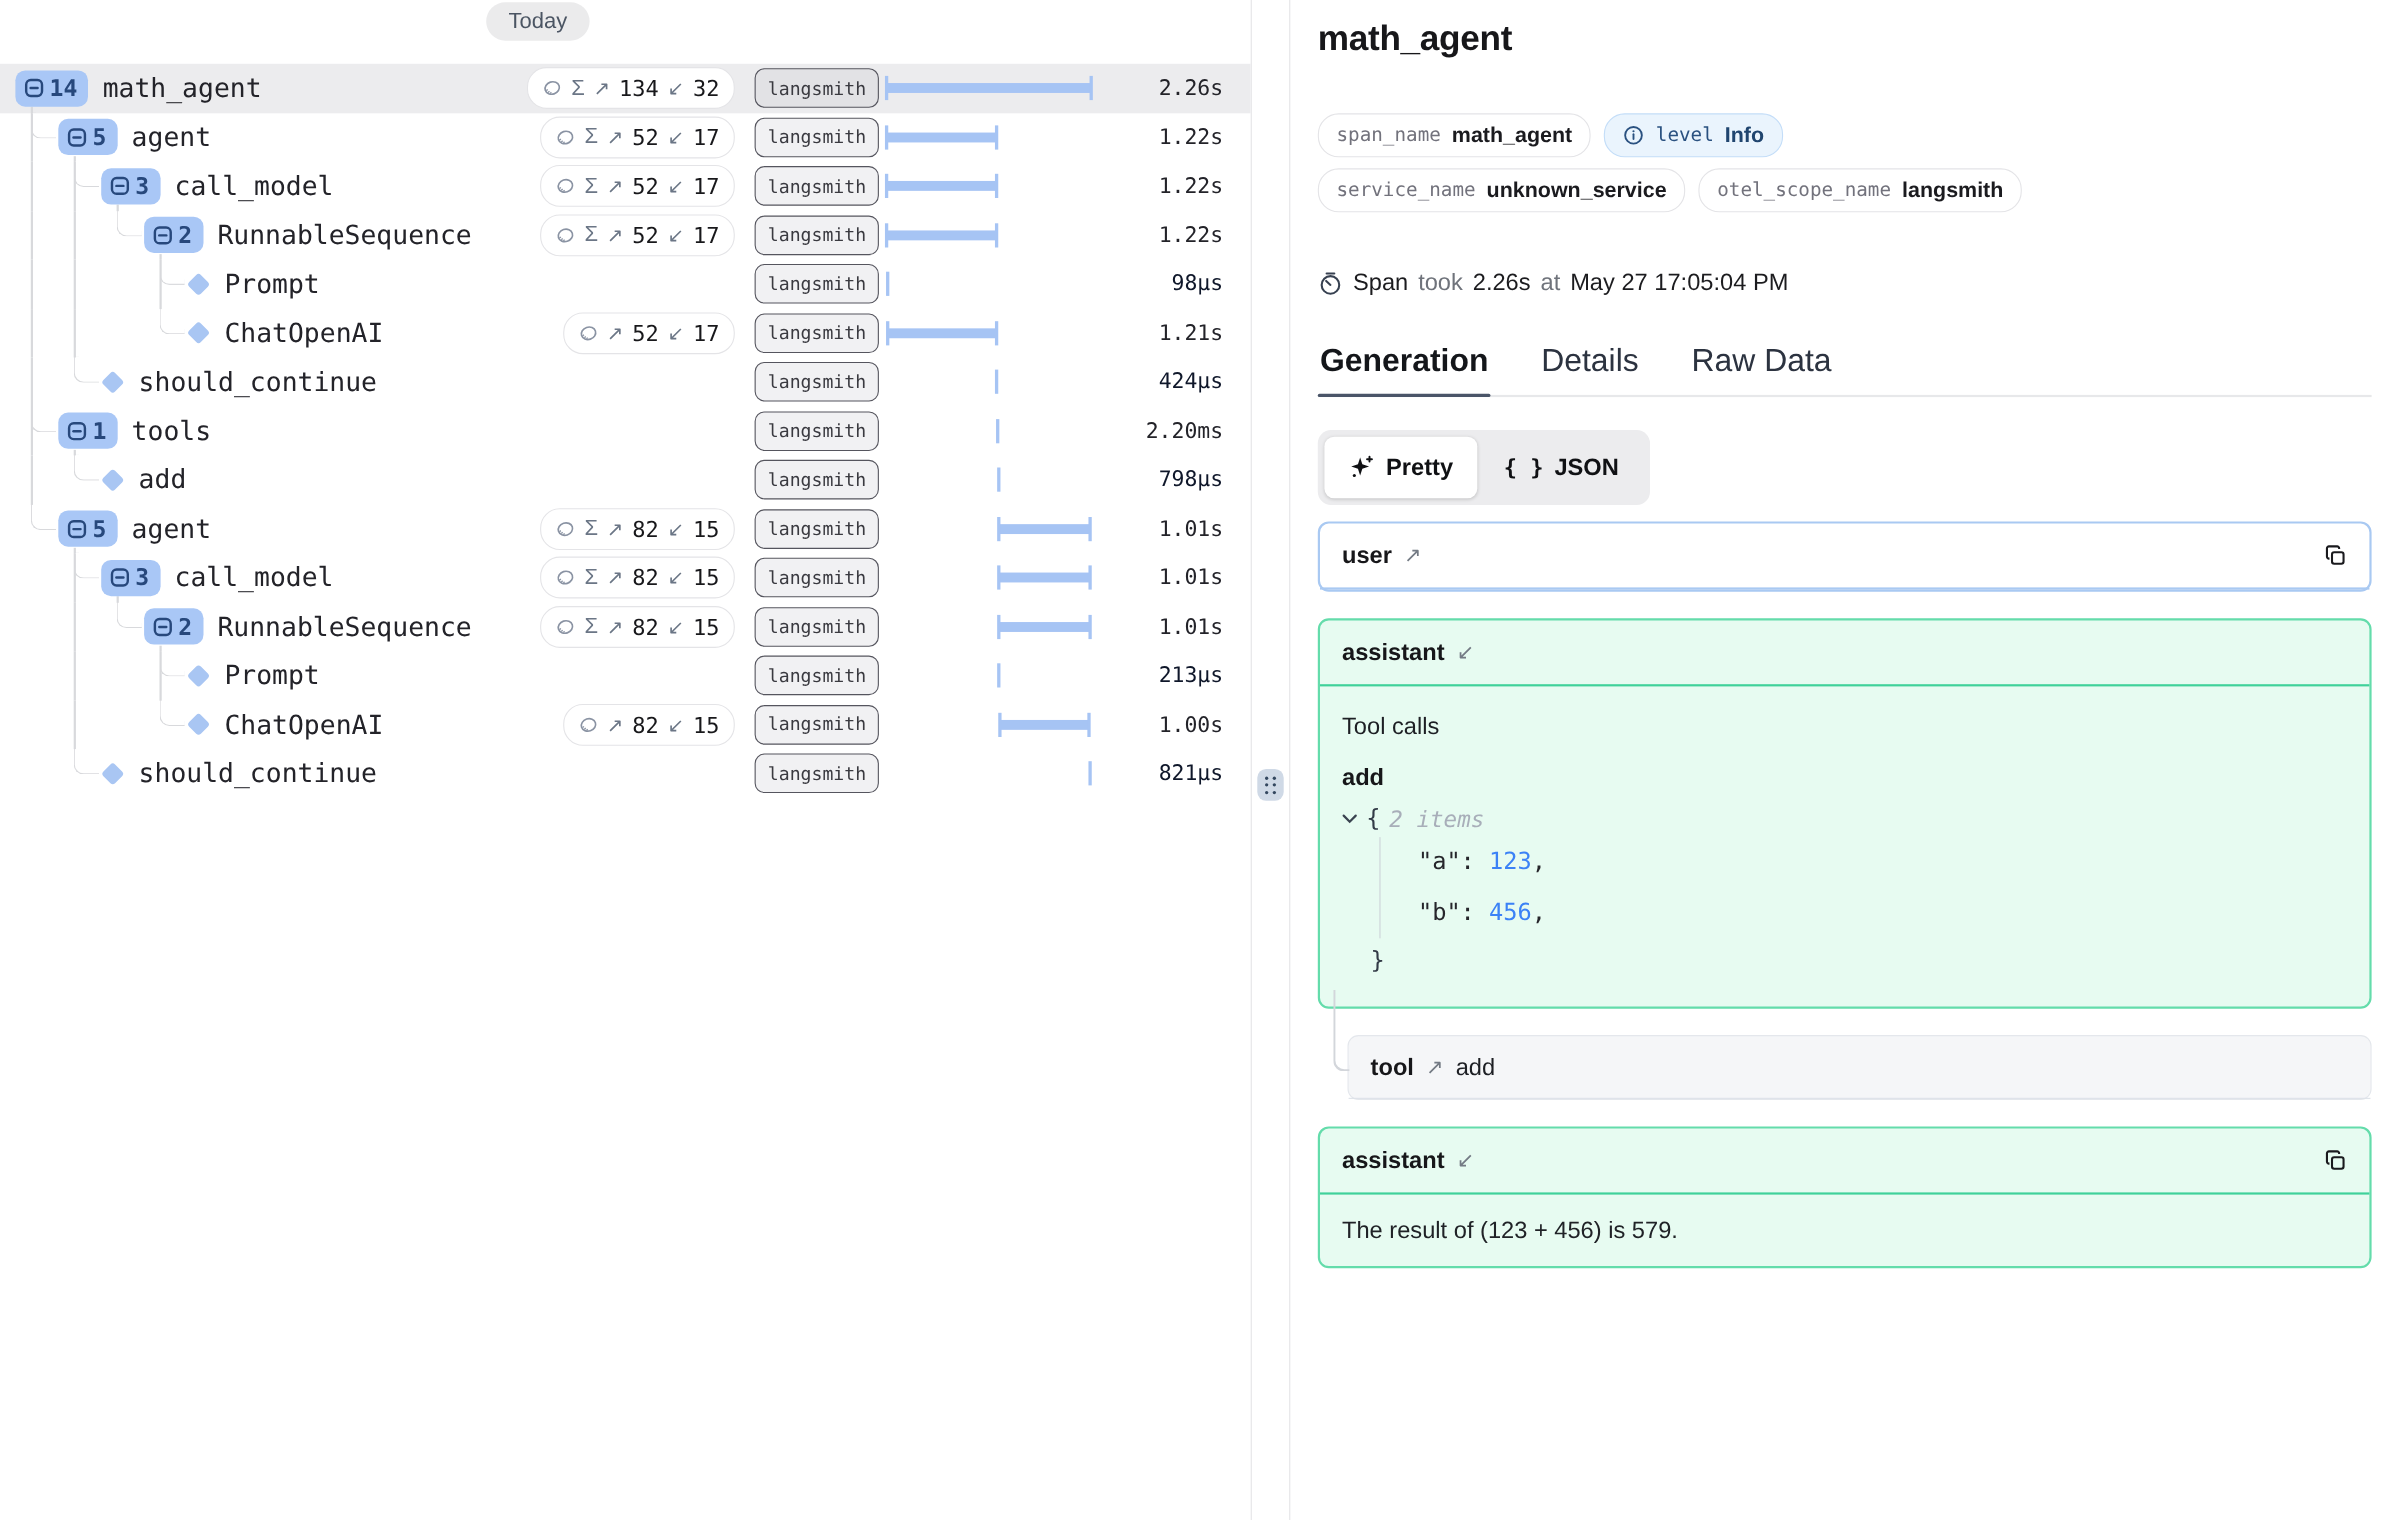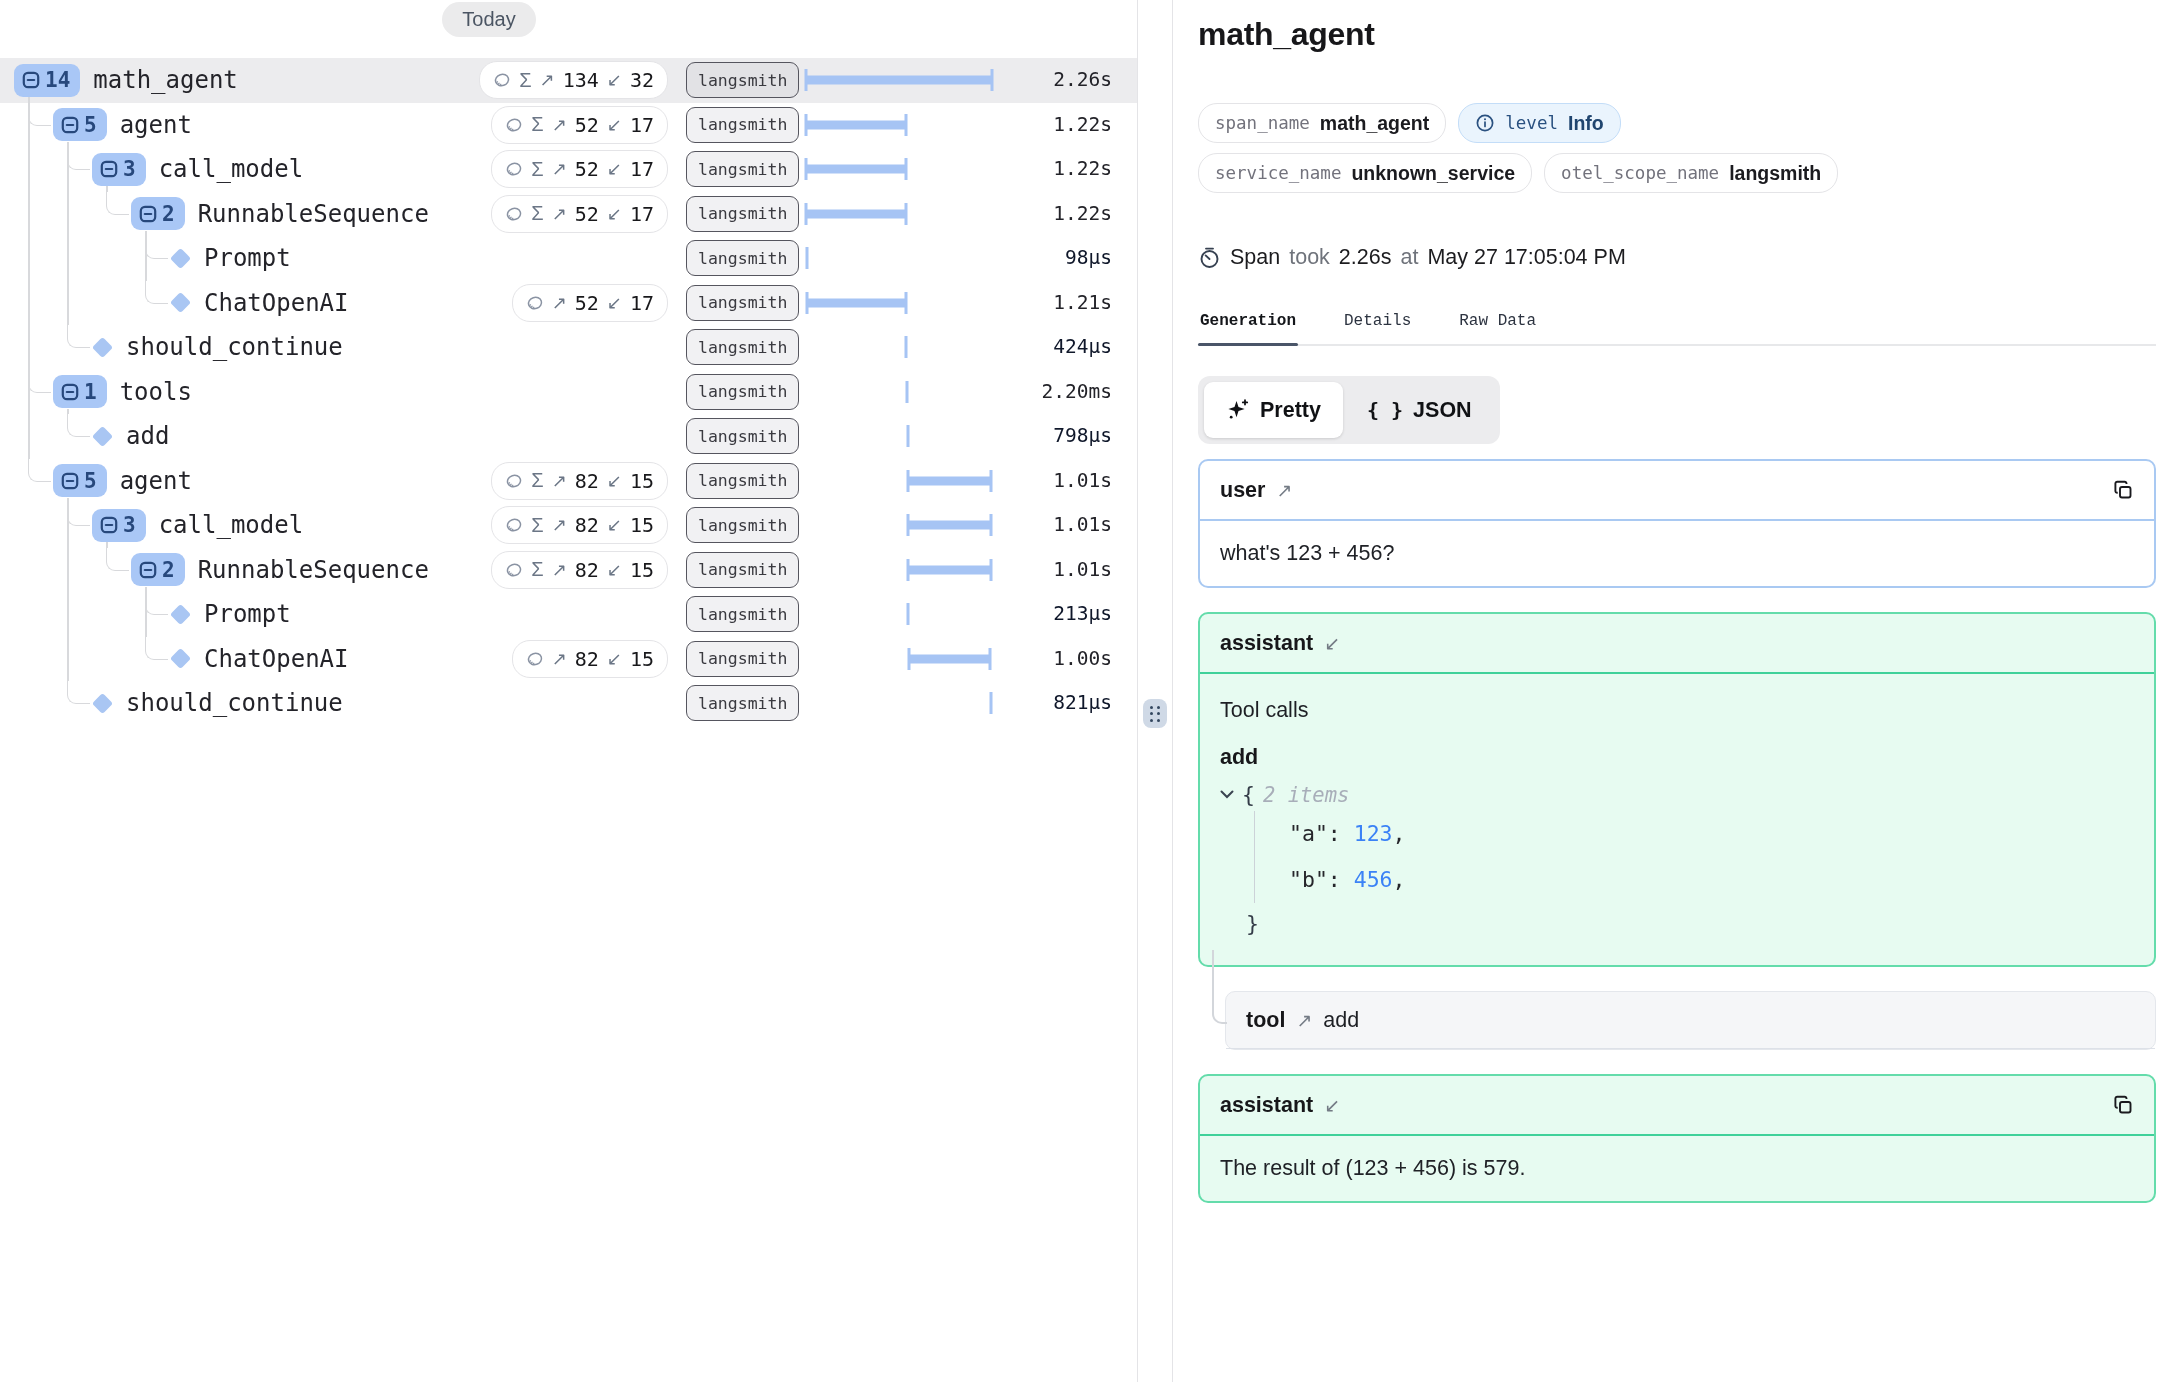--- a/index.html
+++ b/index.html
@@ -56,21 +56,21 @@
     border:1.5px solid #e4e4e7;background:#fff;}
   .pill .k{font-family:"DejaVu Sans Mono",monospace;font-size:17.5px;color:#72727c;}
   .pill .v{font-size:19.5px;font-weight:600;color:#1b1b1f;}
   .pill.info{background:#eaf4fd;border-color:#c3ddf8;}
   .pill.info .k{color:#2a5180;}
   .pill.info .v{color:#20456f;font-weight:700;}
   #timing{margin-top:52px;display:flex;align-items:center;gap:9px;font-size:21.5px;}
   #timing .t-dark{color:#1c1c1f;}
   #timing .t-mut{color:#6f737b;}
   #tabs{margin-top:42px;display:flex;gap:44px;border-bottom:2px solid #e7e8ea;}
-  .tab{position:relative;padding:0 2px 14px 2px;font-size:16px;font-weight:500;color:#2c3340;cursor:pointer;font-family:Liberation Mono, monospace;}
+  .tab{position:relative;padding:0 2px 14px 2px;font-size:29px;font-weight:500;color:#2c3340;cursor:pointer;}
   .tab.active{font-weight:700;color:#14161a;}
   .tab.active::after{content:"";position:absolute;left:0;right:0;bottom:-2px;height:3.5px;background:#4a5568;border-radius:2px;}
   #view-toggle{margin-top:30px;display:inline-flex;align-items:center;background:#ececee;border-radius:12px;padding:6px;gap:2px;}
   .seg{display:flex;align-items:center;gap:10px;height:56px;padding:0 22px;border-radius:9px;
     font-size:21.5px;font-weight:600;color:#101114;cursor:pointer;}
   .seg.active{background:#fff;box-shadow:0 1px 3px rgba(0,0,0,.14);}
   .seg .braces{font-family:"DejaVu Sans Mono",monospace;font-weight:700;font-size:20px;}
 
   #messages{margin-top:15px;}
   .card{border-radius:10px;margin-bottom:24px;background:#fff;}
@@ -598,21 +598,20 @@
         <div class="hd">
           <span class="role">user</span>
           <span class="harr">↗</span>
           <button class="copy-btn">
             <svg width="22" height="22" viewBox="0 0 22 22" fill="none" stroke="#1a1a1e" stroke-width="1.9">
               <rect x="8" y="8" width="10.5" height="10.5" rx="2"></rect>
               <path d="M14.5 5v-.5A1.8 1.8 0 0 0 12.7 2.7H5.2A1.8 1.8 0 0 0 3.4 4.5V12a1.8 1.8 0 0 0 1.8 1.8h.5"></path>
             </svg>
           </button>
         </div>
-        <div class="bd">what's 123 + 456?</div>
       </div>
 
       <div class="card assistant">
         <div class="hd">
           <span class="role">assistant</span>
           <span class="harr">↙</span>
         </div>
         <div class="bd">
           <div class="tc-head">Tool calls</div>
           <div class="tc-name">add</div>

